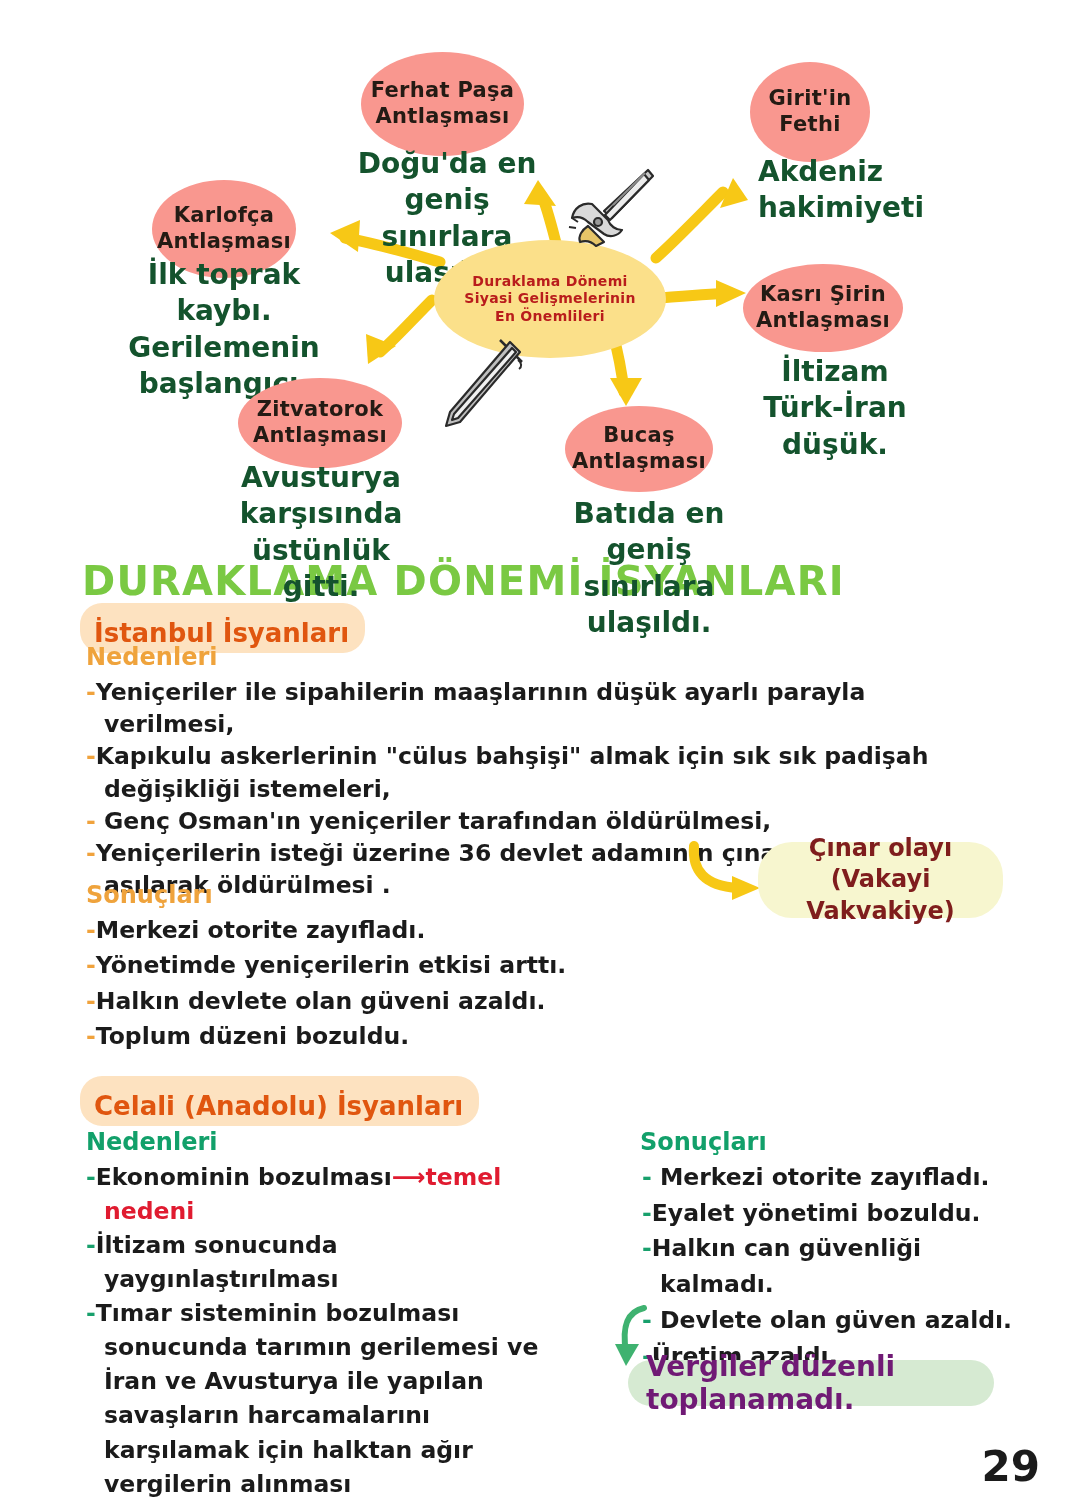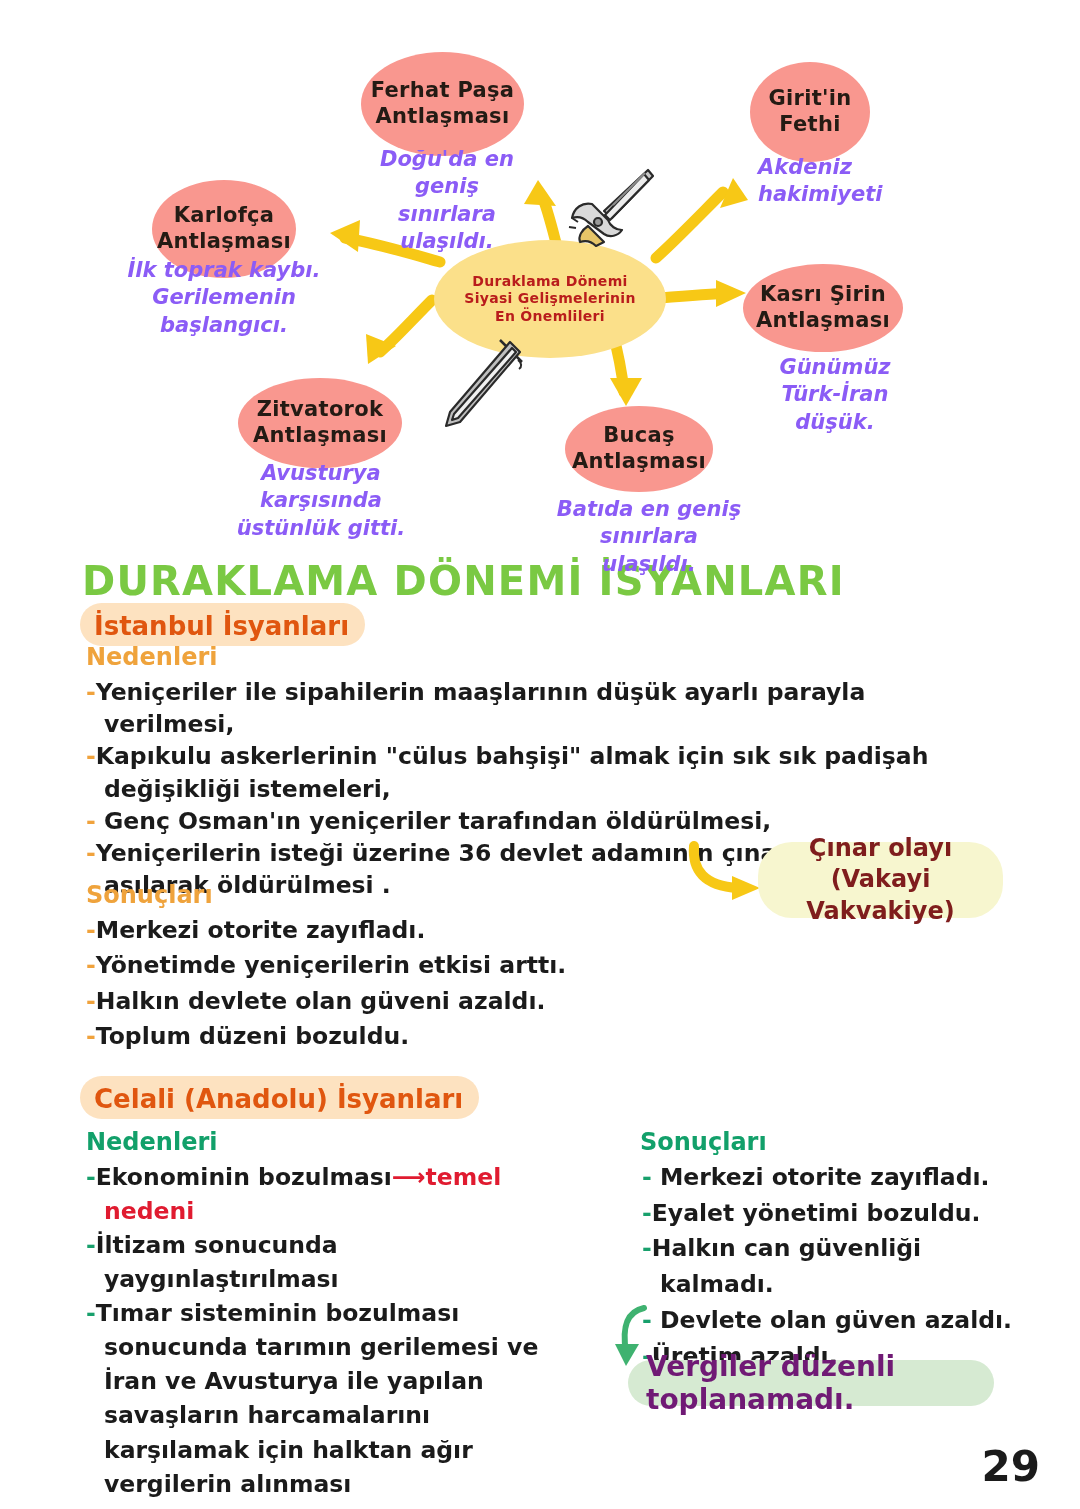--- a/index.html
+++ b/index.html
@@ -32,45 +32,44 @@
     font-size:21px;
   }
   .node.center{
     background:#fbe08a;
     border-radius:50%/50%;
     font-size:14px;
     color:#b91c1c;
   }
   .note{
     position:absolute;
-    color:#8b5cf6;
-    font-size:21px;
+    color:#14532d;
+    font-size:28px;
     font-weight:700;
     line-height:1.3;
     text-align:center;
     z-index:3;
-    font-style:italic;
   }
 
   
   .sword{position:absolute;z-index:4;}
 
   
   .sec-title{
     position:absolute;
     color:#7ac943;
     font-size:40px;
     font-weight:700;
     letter-spacing:1.2px;
   }
   .pill{
     position:absolute;
     background:#fde2c0;
     border-radius:22px;
-    padding:8px 16px 5px 14px;
+    padding:15px 16px 5px 14px;
     color:#e0560f;
     font-size:26px;
     font-weight:700;
   }
   .lbl-orange{
     position:absolute;color:#efa33c;font-size:24px;font-weight:700;
   }
   .lbl-green{
     position:absolute;color:#12a06a;font-size:24px;font-weight:700;
   }
@@ -201,21 +200,21 @@
       <span>Gerilemenin başlangıcı.</span>
     </div>
 
     <div class="node pink" style="left:743px;top:264px;width:160px;height:88px;">
       <div>
         <span>Kasrı Şirin</span><br>
         <span>Antlaşması</span>
       </div>
     </div>
     <div class="note" style="left:760px;top:354px;width:150px;">
-      <span>Günümüz</span><br>
+      <span>İltizam</span><br>
       <span>Türk-İran</span><br>
       <span>düşük.</span>
     </div>
 
     <div class="node pink" style="left:238px;top:378px;width:164px;height:90px;">
       <div>
         <span>Zitvatorok</span><br>
         <span>Antlaşması</span>
       </div>
     </div>

